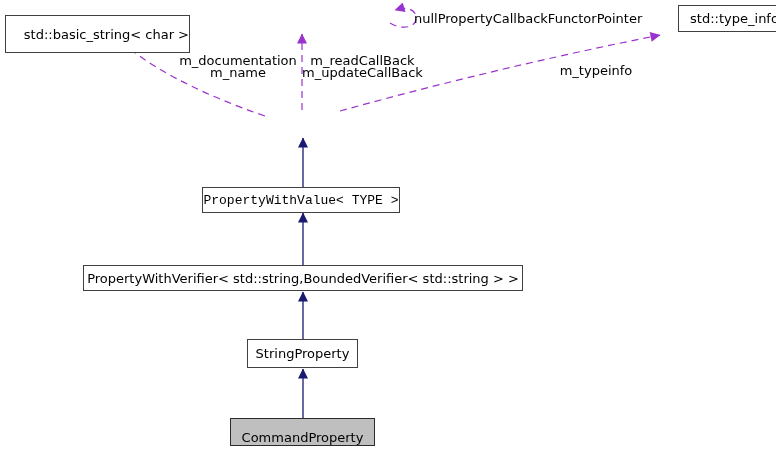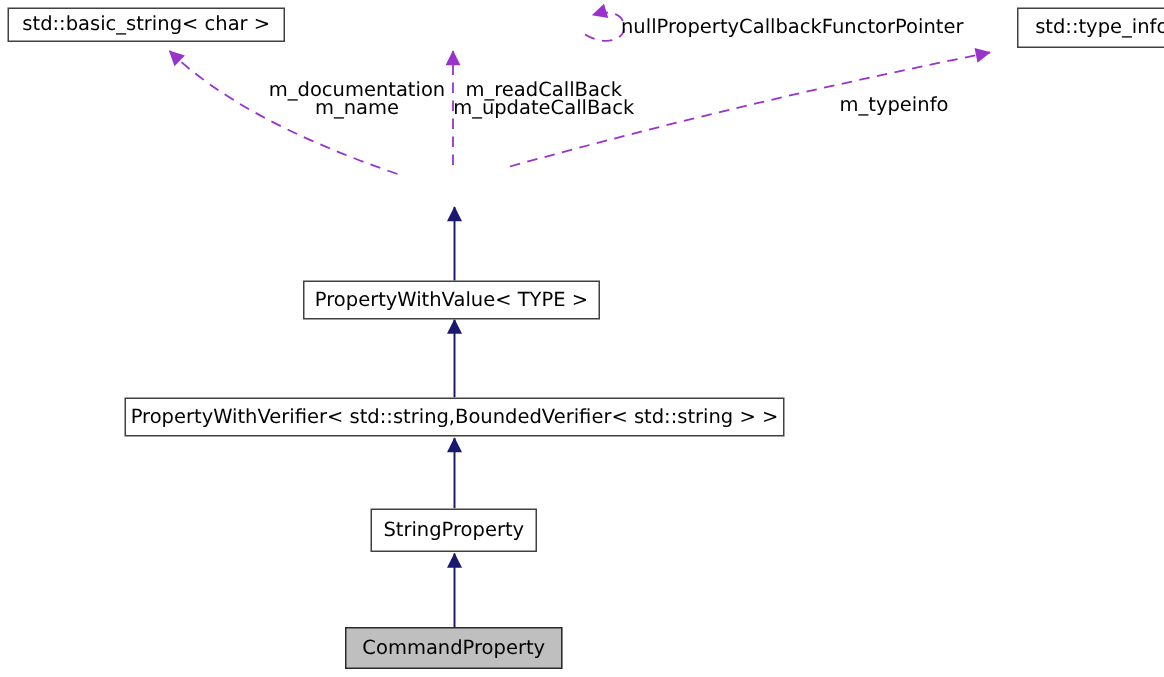--- a/index.html
+++ b/index.html
@@ -38,20 +38,21 @@
     border: 1.4px solid #404040;
     box-sizing: border-box;
     white-space: nowrap;
     cursor: pointer;
   }
   .node.plain { cursor: default; }
   .node.hl {
     background: #bfbfbf;
     border-color: #2b2b2b;
     cursor: default;
+    align-items: flex-end;
   }
   .elabel {
     position: absolute;
     line-height: 12px;
     text-align: center;
     white-space: nowrap;
   }
   .elabel .eline { display: block; }
   .elabel.single { line-height: 13px; }
 </style>
@@ -74,31 +75,31 @@
     <path class="usage" d="M302,110 L302,34" marker-end="url(#mUsage)"></path>
     <path class="usage" d="M340,111 Q495,68 660,35" marker-end="url(#mUsage)"></path>
     <path class="usage" d="M390,23 C403,31 418,27 416,16 C414,8 405,7 395,10" marker-end="url(#mUsage)"></path>
 
     <path class="inherit" d="M303,188 L303,138" marker-end="url(#mInherit)"></path>
     <path class="inherit" d="M303,265 L303,213" marker-end="url(#mInherit)"></path>
     <path class="inherit" d="M303,339 L303,292" marker-end="url(#mInherit)"></path>
     <path class="inherit" d="M303,418 L303,369" marker-end="url(#mInherit)"></path>
   </svg>
 
-  <div class="node plain" style="left:5px; top:5px; width:185px; height:23px;">
+  <div class="node plain" style="left:5px; top:15px; width:185px; height:38px;justify-content:flex-end;">
     <span>std::basic_string&lt; char &gt;</span>
   </div>
 
 
   <div class="node plain" style="left:658px; top:5px; width:113px; height:27px;margin-left:20px;">
     <span>std::type_info</span>
   </div>
 
 
-  <div class="node" style="left:202px; top:187px; width:198px; height:26px;">
+  <div class="node" style="left:202px; top:187px; width:198px; height:26px;font-family:Liberation Mono, monospace;">
     <span>PropertyWithValue&lt; TYPE &gt;</span>
   </div>
 
   <div class="node" style="left:83px; top:265px; width:440px; height:26px;">
     <span>PropertyWithVerifier&lt; std::string,BoundedVerifier&lt; std::string &gt; &gt;</span>
   </div>
 
   <div class="node" style="left:247px; top:339px; width:111px; height:29px;justify-content:center;">
     <span>StringProperty</span>
   </div>

